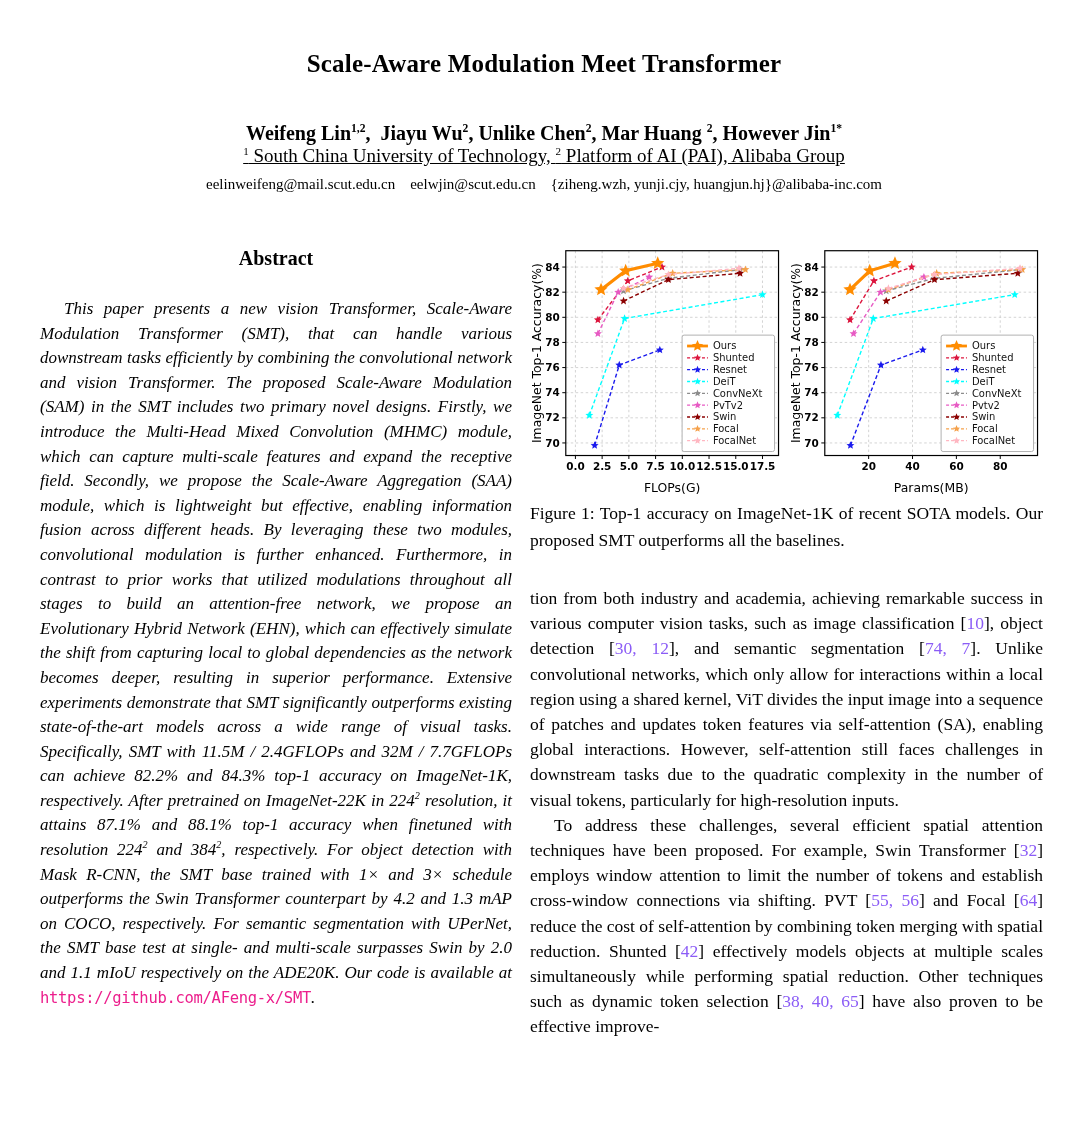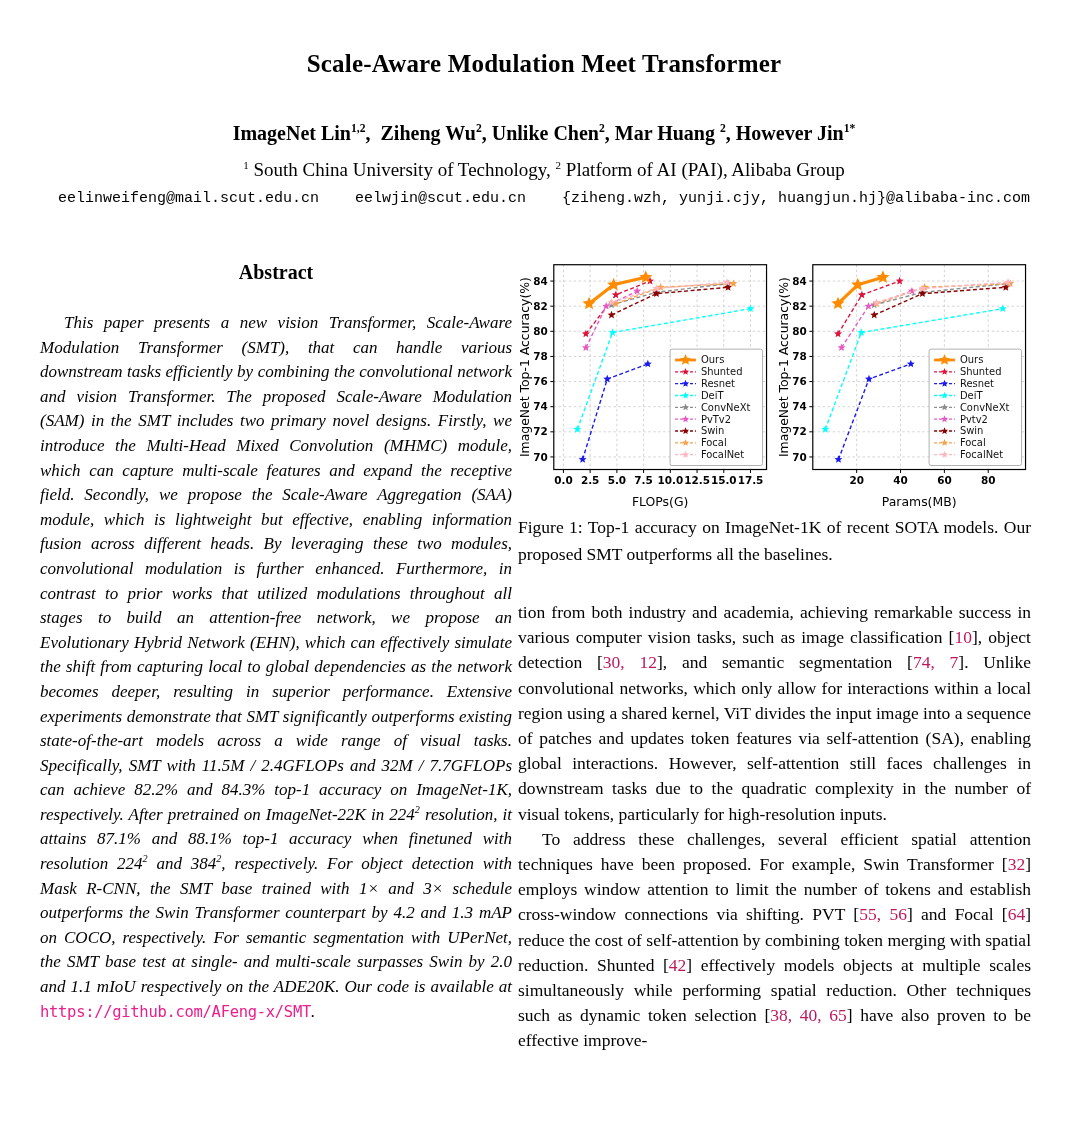--- a/index.html
+++ b/index.html
@@ -3,34 +3,34 @@
 <meta charset="utf-8">
 <style>
   html,body{margin:0;padding:0;background:#fff;}
   .page{position:relative;width:1088px;height:1142px;background:#fff;overflow:hidden;
         font-family:"Liberation Serif",serif;color:#000;}
   
   .header{text-align:center;}
   .title{margin:0;padding-top:50px;font-size:25px;font-weight:bold;letter-spacing:.2px;}
   .authors{margin-top:44px;font-size:20px;font-weight:bold;white-space:pre-wrap;}
   .authors sup{font-size:58%;}
-  .affil{margin-top:14px;font-size:19px;white-space:pre-wrap;}
+  .affil{font-size:19px;white-space:pre-wrap;text-decoration:underline;}
   .affil sup{font-size:58%;}
-  .emails{margin-top:9px;font-size:15px;white-space:pre-wrap;font-family:Liberation Mono, monospace;}
-  
-  .columns{display:flex;gap:6px;margin:52px 40px 0 40px;}
+  .emails{margin-top:9px;font-size:15px;white-space:pre-wrap;}
+  
+  .columns{display:flex;gap:18px;margin:52px 40px 0 40px;}
   .col-left{width:472px;flex:0 0 472px;}
   .col-right{width:513px;flex:0 0 513px;}
   .abs-heading{text-align:center;font-size:20px;font-weight:bold;margin:2px 0 27px 0;}
   .abstract{font-style:italic;font-size:17px;line-height:24.6px;text-align:justify;
             text-indent:24px;margin:0;}
   .s-b{font-weight:normal;}
   .s-url{font-style:normal;font-family:"DejaVu Sans Mono",monospace;color:#EC1E8C;
          font-size:15.5px;letter-spacing:-.3px;margin-top:8px;}
-  .s-cite{color:#be185d;}
+  .s-cite{color:#8b5cf6;}
   sup{font-size:60%;line-height:0;}
   
   figure{margin:0;}
   .charts{display:flex;gap:4px;}
   .chart-svg{display:block;}
   .caption{font-size:17.5px;line-height:26.5px;text-align:justify;margin-top:0;}
   
   .body-text{margin-top:33px;font-size:17.5px;line-height:25.2px;text-align:justify;}
   .body-text p{margin:0;}
   .indent{text-indent:24px;}
@@ -39,21 +39,21 @@
   .axlabel{font:12.5px "DejaVu Sans",sans-serif;fill:#000;}
   .legend-label{font:10px "DejaVu Sans",sans-serif;fill:#111;}
 </style>
 </head>
 <body>
 
 <div class="page">
 
   <div class="header">
     <h1 class="title">Scale-Aware Modulation Meet Transformer</h1>
-    <div class="authors"><span>ImageNet Lin</span><sup>1,2</sup><span>,  Ziheng Wu</span><sup>2</sup><span>, Unlike Chen</span><sup>2</sup><span>, Mar Huang </span><sup>2</sup><span>, However Jin</span><sup>1*</sup></div>
+    <div class="authors"><span>Weifeng Lin</span><sup>1,2</sup><span>,  Jiayu Wu</span><sup>2</sup><span>, Unlike Chen</span><sup>2</sup><span>, Mar Huang </span><sup>2</sup><span>, However Jin</span><sup>1*</sup></div>
     <div class="affil"><sup>1</sup><span> South China University of Technology, </span><sup>2</sup><span> Platform of AI (PAI), Alibaba Group</span></div>
     <div class="emails">eelinweifeng@mail.scut.edu.cn    eelwjin@scut.edu.cn    {ziheng.wzh, yunji.cjy, huangjun.hj}@alibaba-inc.com</div>
   </div>
 
   <div class="columns">
 
     <section class="col-left">
       <h2 class="abs-heading">Abstract</h2>
       <p class="abstract"><span>This paper presents a new vision Transformer, Scale-Aware Modulation Transformer (SMT), that can handle various downstream tasks efficiently by combining the convolutional network and vision Transformer. The proposed Scale-Aware Modulation (SAM) in the SMT includes two primary novel designs. Firstly, we introduce the Multi-Head Mixed Convolution (MHMC) module, which can capture multi-scale features and expand the receptive field. Secondly, we propose the Scale-Aware Aggregation (SAA) module, which is lightweight but effective, enabling information fusion across different heads. By leveraging these two modules, convolutional modulation is further enhanced. Furthermore, in contrast to prior works that utilized modulations throughout all stages to build an attention-free network, we propose an Evolutionary Hybrid Network (EHN), which can effectively simulate the shift from capturing local to global dependencies as the network becomes deeper, resulting in superior performance. Extensive experiments demonstrate that SMT significantly outperforms existing state-of-the-art models across a wide range of visual tasks. Specifically, SMT with </span><span class="s-b">11.5M / 2.4GFLOPs</span><span> and </span><span class="s-b">32M / 7.7GFLOPs</span><span> can achieve </span><span class="s-b">82.2%</span><span> and </span><span class="s-b">84.3%</span><span> top-1 accuracy on ImageNet-1K, respectively. After pretrained on ImageNet-22K in 224</span><sup>2</sup><span> resolution, it attains </span><span class="s-b">87.1%</span><span> and </span><span class="s-b">88.1%</span><span> top-1 accuracy when finetuned with resolution 224</span><sup>2</sup><span> and 384</span><sup>2</sup><span>, respectively. For object detection with Mask R-CNN, the SMT base trained with 1× and 3× schedule outperforms the Swin Transformer counterpart by </span><span class="s-b">4.2</span><span> and </span><span class="s-b">1.3</span><span> mAP on COCO, respectively. For semantic segmentation with UPerNet, the SMT base test at single- and multi-scale surpasses Swin by </span><span class="s-b">2.0</span><span> and </span><span class="s-b">1.1</span><span> mIoU respectively on the ADE20K. Our code is available at </span><span class="s-url">https://github.com/AFeng-x/SMT</span><span>.</span></p>
     </section>

